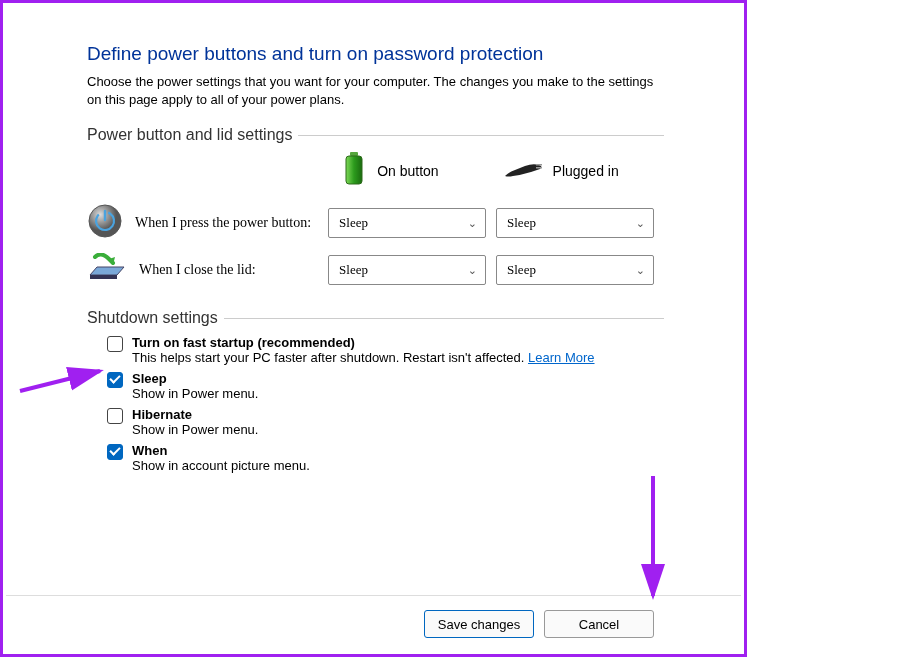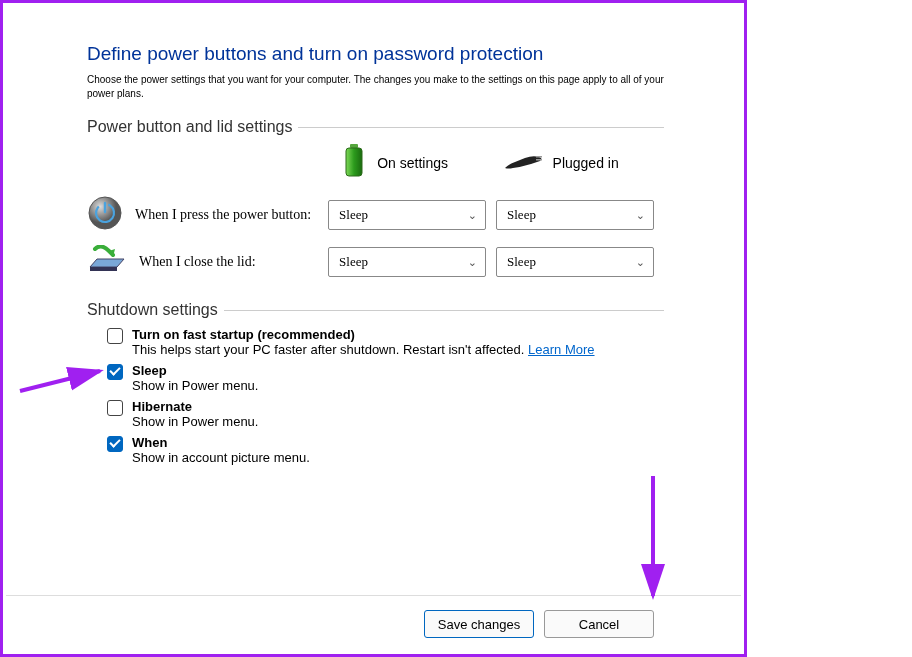--- a/index.html
+++ b/index.html
@@ -21,21 +21,21 @@
   .content {
     padding: 30px 80px 0 84px;
   }
   .page-title {
     color: #003399;
     font-size: 19px;
     font-weight: 400;
     margin: 10px 0 8px 0;
   }
   .page-desc {
-    font-size: 10px;
+    font-size: 13px;
     color: #000;
     margin: 0 0 18px 0;
     line-height: 1.35;
     max-width: 720px;
   }
   .section-header {
     display: flex;
     align-items: center;
     font-size: 16px;
     color: #333;
@@ -202,21 +202,21 @@
             <rect x="5" y="4" width="16" height="28" rx="3" fill="url(#bg)" stroke="#2d6b1b" stroke-width="1"></rect>
             <defs>
               <linearGradient id="bg" x1="0" x2="1">
                 <stop offset="0" stop-color="#7ed957"></stop>
                 <stop offset="0.5" stop-color="#2c9b1d"></stop>
                 <stop offset="1" stop-color="#1a6b0f"></stop>
               </linearGradient>
             </defs>
           </svg>
         </span>
-        <span>On settings</span>
+        <span>On button</span>
       </div>
       <div class="state-col">
         <span class="icon">
           <svg width="40" height="22" viewBox="0 0 40 22">
             <path d="M2 18 Q6 14 12 12 L22 8 Q30 5 36 7 L38 8 Q39 9 37 11 L28 14 Q18 17 10 18 Q5 19 2 18 Z" fill="#222"></path>
             <rect x="33" y="6" width="6" height="1.5" fill="#999"></rect>
             <rect x="33" y="9" width="6" height="1.5" fill="#999"></rect>
           </svg>
         </span>
         <span>Plugged in</span>

